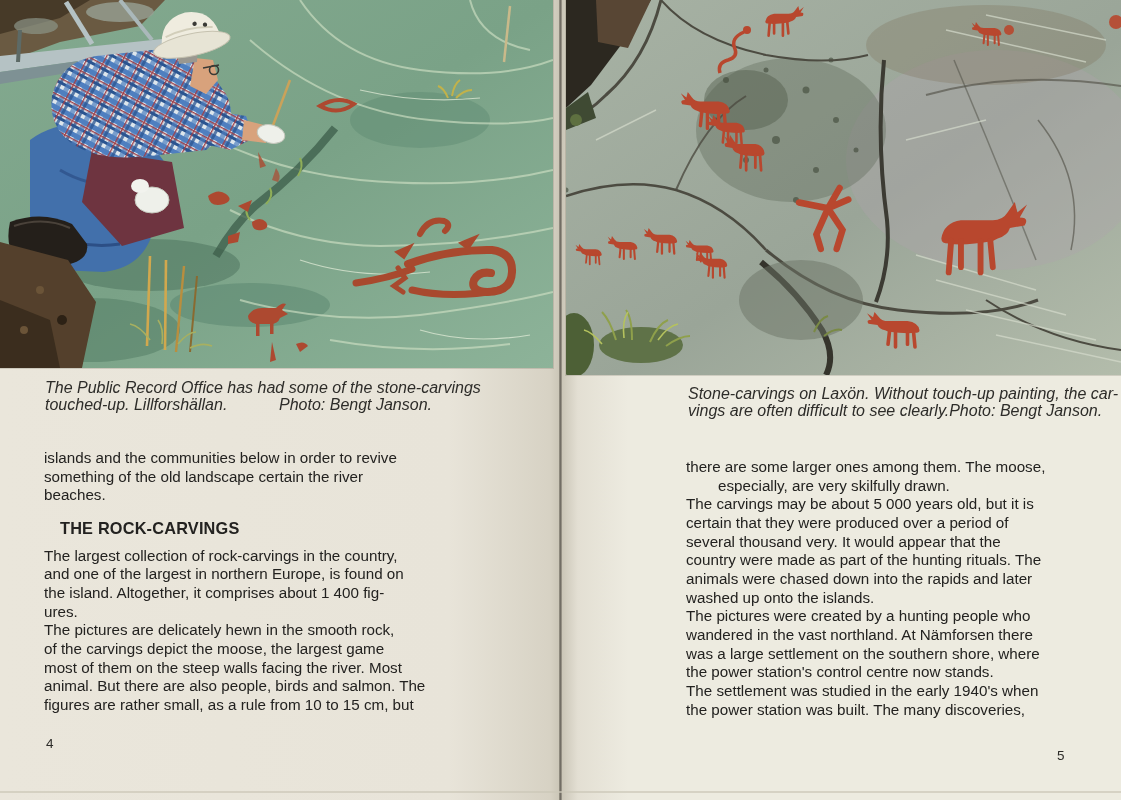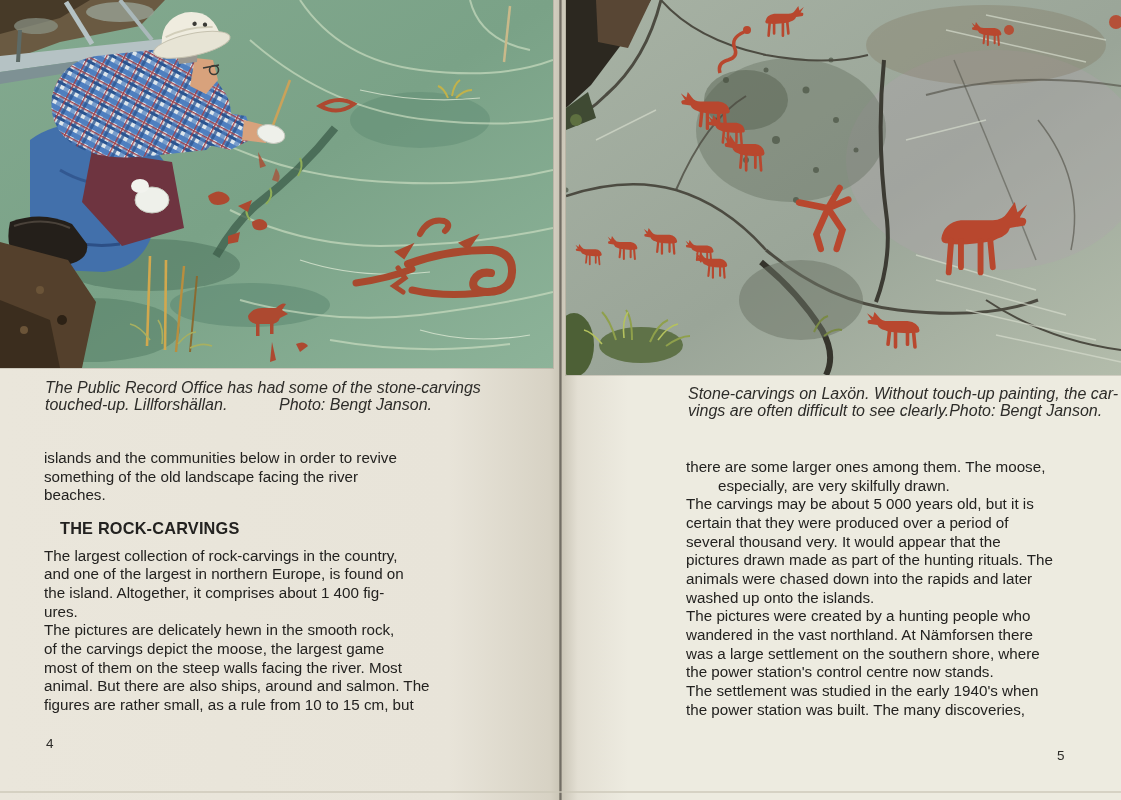--- a/index.html
+++ b/index.html
@@ -313,48 +313,48 @@
   <div class="jline" style="word-spacing: 0px; letter-spacing: 0px;">Stone-carvings on Laxön. Without touch-up painting, the car-</div>
   <div class="cap-line2">
     <span>vings are often difficult to see clearly.</span>
     <span>Photo: Bengt Janson.</span>
   </div>
 </div>
 
 <div class="column" id="left-column">
     <div class="para">
       <div class="jline" style="word-spacing: 0px; letter-spacing: 0px;">islands and the communities below in order to revive</div>
-      <div class="jline" style="word-spacing: 0px; letter-spacing: 0px;">something of the old landscape facing the river</div>
+      <div class="jline" style="word-spacing: 0px; letter-spacing: 0px;">something of the old landscape certain the river</div>
       <div class="jline noj" style="word-spacing: 0px; letter-spacing: 0px;">beaches.</div>
     </div>
     <div class="heading">THE ROCK-CARVINGS</div>
     <div class="para">
       <div class="jline" style="word-spacing: 0px; letter-spacing: 0px;">The largest collection of rock-carvings in the country,</div>
       <div class="jline" style="word-spacing: 0px; letter-spacing: 0px;">and one of the largest in northern Europe, is found on</div>
       <div class="jline" style="word-spacing: 0px; letter-spacing: 0px;">the island. Altogether, it comprises about 1 400 fig-</div>
       <div class="jline noj" style="word-spacing: 0px; letter-spacing: 0px;">ures.</div>
     </div>
     <div class="para">
       <div class="jline" style="word-spacing: 0px; letter-spacing: 0px;">The pictures are delicately hewn in the smooth rock,</div>
       <div class="jline" style="word-spacing: 0px; letter-spacing: 0px;">of the carvings depict the moose, the largest game</div>
       <div class="jline" style="word-spacing: 0px; letter-spacing: 0px;">most of them on the steep walls facing the river. Most</div>
-      <div class="jline" style="word-spacing: 0px; letter-spacing: 0px;">animal. But there are also ships, around and salmon. The</div>
+      <div class="jline" style="word-spacing: 0px; letter-spacing: 0px;">animal. But there are also people, birds and salmon. The</div>
       <div class="jline" style="word-spacing: 0px; letter-spacing: 0px;">figures are rather small, as a rule from 10 to 15 cm, but</div>
     </div>
   </div>
 <div class="column" id="right-column">
     <div class="para">
       <div class="jline" style="word-spacing: 0px; letter-spacing: 0px;">there are some larger ones among them. The moose,</div>
       <div class="jline noj" style="word-spacing: 0px; letter-spacing: 0px; margin-left: 32px;">especially, are very skilfully drawn.</div>
     </div>
     <div class="para">
       <div class="jline" style="word-spacing: 0px; letter-spacing: 0px;">The carvings may be about 5 000 years old, but it is</div>
       <div class="jline" style="word-spacing: 0px; letter-spacing: 0px;">certain that they were produced over a period of</div>
       <div class="jline" style="word-spacing: 0px; letter-spacing: 0px;">several thousand very. It would appear that the</div>
-      <div class="jline" style="word-spacing: 0px; letter-spacing: 0px;">pictures drawn made as part of the hunting rituals. The</div>
+      <div class="jline" style="word-spacing: 0px; letter-spacing: 0px;">country were made as part of the hunting rituals. The</div>
       <div class="jline" style="word-spacing: 0px; letter-spacing: 0px;">animals were chased down into the rapids and later</div>
       <div class="jline noj" style="word-spacing: 0px; letter-spacing: 0px;">washed up onto the islands.</div>
     </div>
     <div class="para">
       <div class="jline" style="word-spacing: 0px; letter-spacing: 0px;">The pictures were created by a hunting people who</div>
       <div class="jline" style="word-spacing: 0px; letter-spacing: 0px;">wandered in the vast northland. At Nämforsen there</div>
       <div class="jline" style="word-spacing: 0px; letter-spacing: 0px;">was a large settlement on the southern shore, where</div>
       <div class="jline noj" style="word-spacing: 0px; letter-spacing: 0px;">the power station's control centre now stands.</div>
     </div>
     <div class="para">

